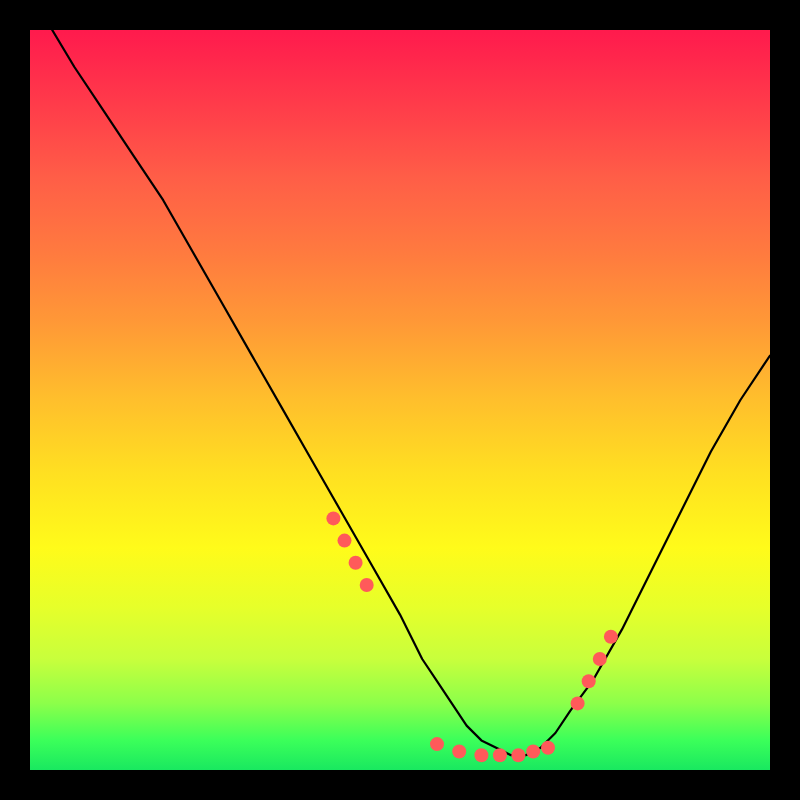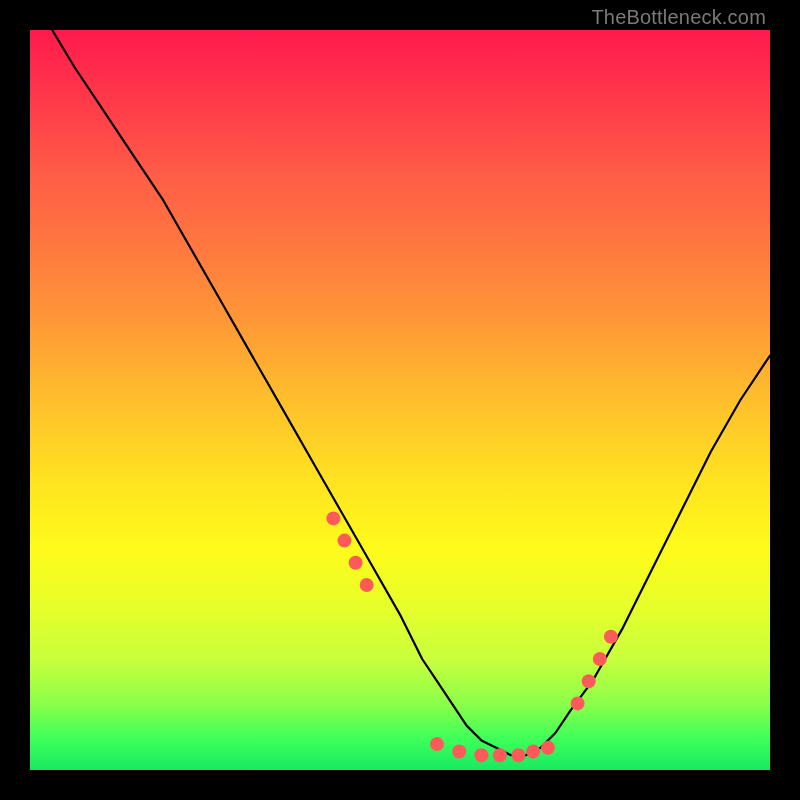--- a/index.html
+++ b/index.html
@@ -56,21 +56,20 @@
     font-size: 20px;
     font-weight: 500;
     letter-spacing: 0.2px;
     user-select: none;
   }
 </style>
 </head>
 <body>
 
 <div class="stage">
-  <div class="watermark">TheBottleneck.com</div>
 
   <div class="plot-area">
     <svg class="svg-layer" viewBox="0 0 740 740" preserveAspectRatio="none">
       <path id="curve-path" fill="none" stroke="#000000" stroke-width="2.2" stroke-linecap="round" stroke-linejoin="round" d="M22.20 0.00 L44.40 37.00 L74.00 81.40 L103.60 125.80 L133.20 170.20 L162.80 222.00 L192.40 273.80 L222.00 325.60 L251.60 377.40 L281.20 429.20 L310.80 481.00 L340.40 532.80 L370.00 584.60 L392.20 629.00 L407.00 651.20 L421.80 673.40 L436.60 695.60 L451.40 710.40 L466.20 717.80 L481.00 725.20 L495.80 725.20 L510.60 717.80 L525.40 703.00 L540.20 680.80 L562.40 651.20 L592.00 599.40 L621.60 540.20 L651.20 481.00 L680.80 421.80 L710.40 370.00 L740.00 325.60"></path>
       <g id="marker-group">
           <circle cx="303.40" cy="488.40" r="7" fill="#ff5a5a"></circle>
           <circle cx="314.50" cy="510.60" r="7" fill="#ff5a5a"></circle>
           <circle cx="325.60" cy="532.80" r="7" fill="#ff5a5a"></circle>
           <circle cx="336.70" cy="555.00" r="7" fill="#ff5a5a"></circle>
           <circle cx="407.00" cy="714.10" r="7" fill="#ff5a5a"></circle>

